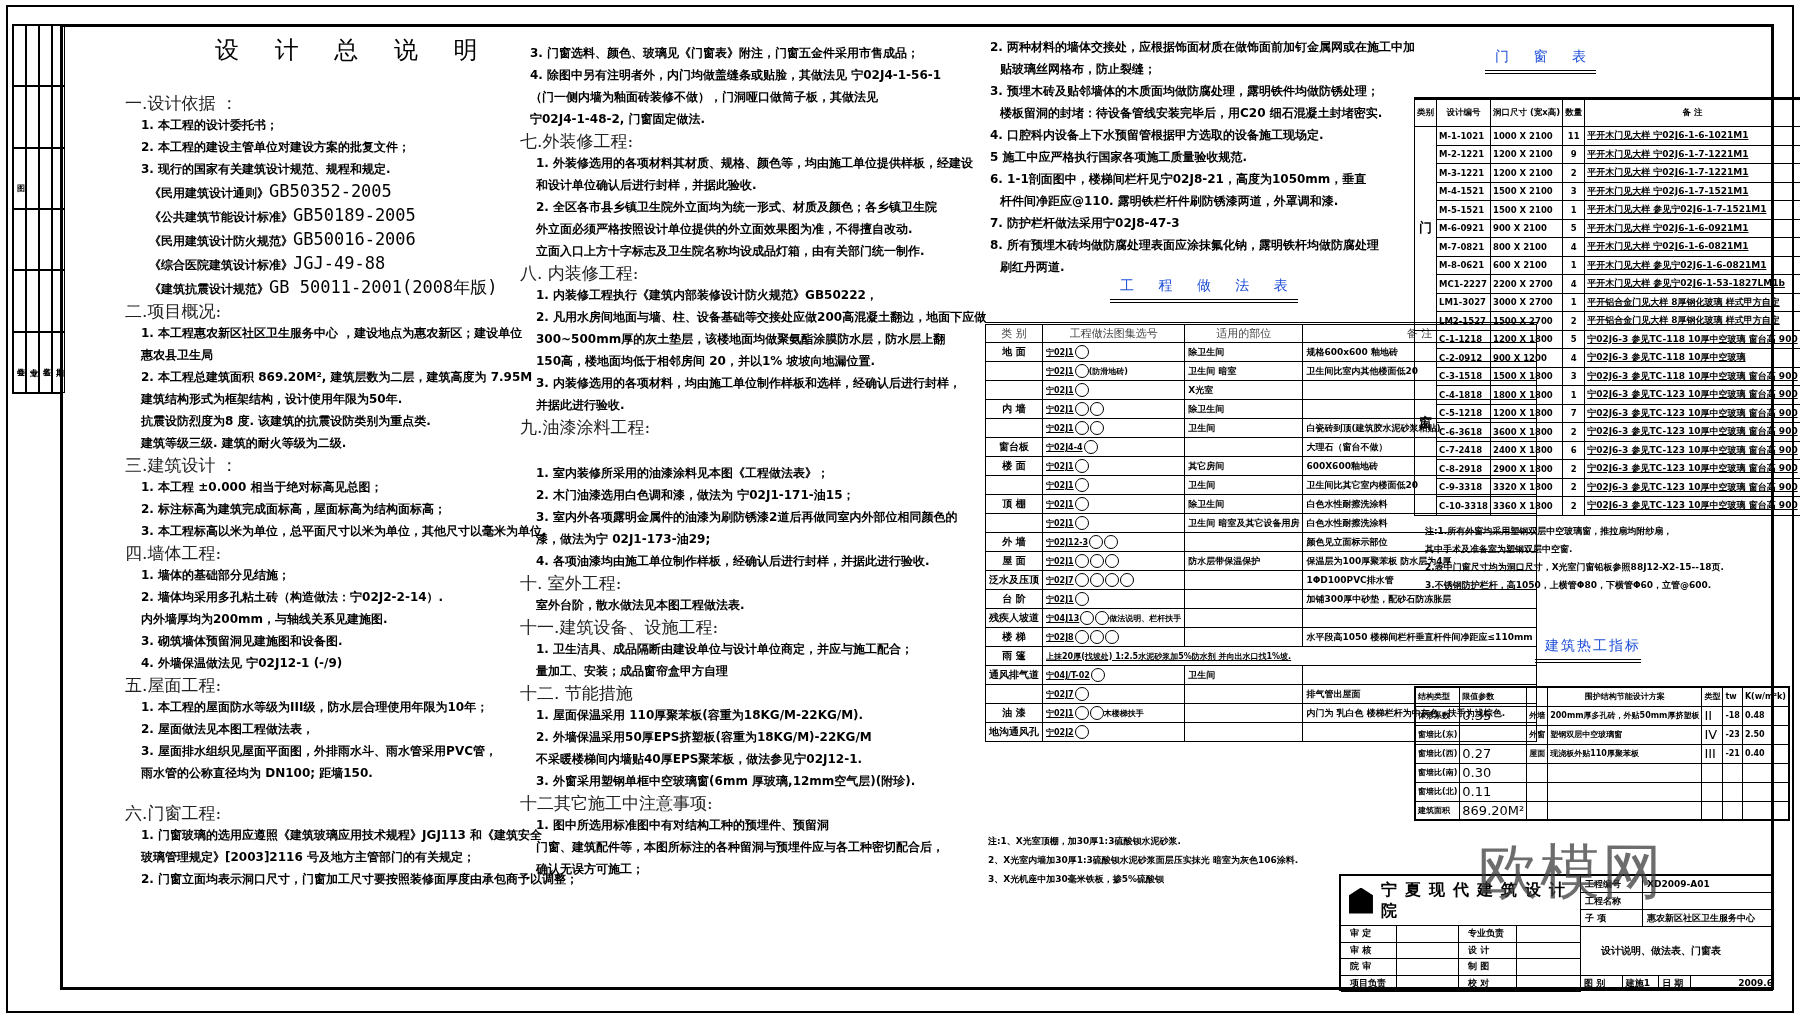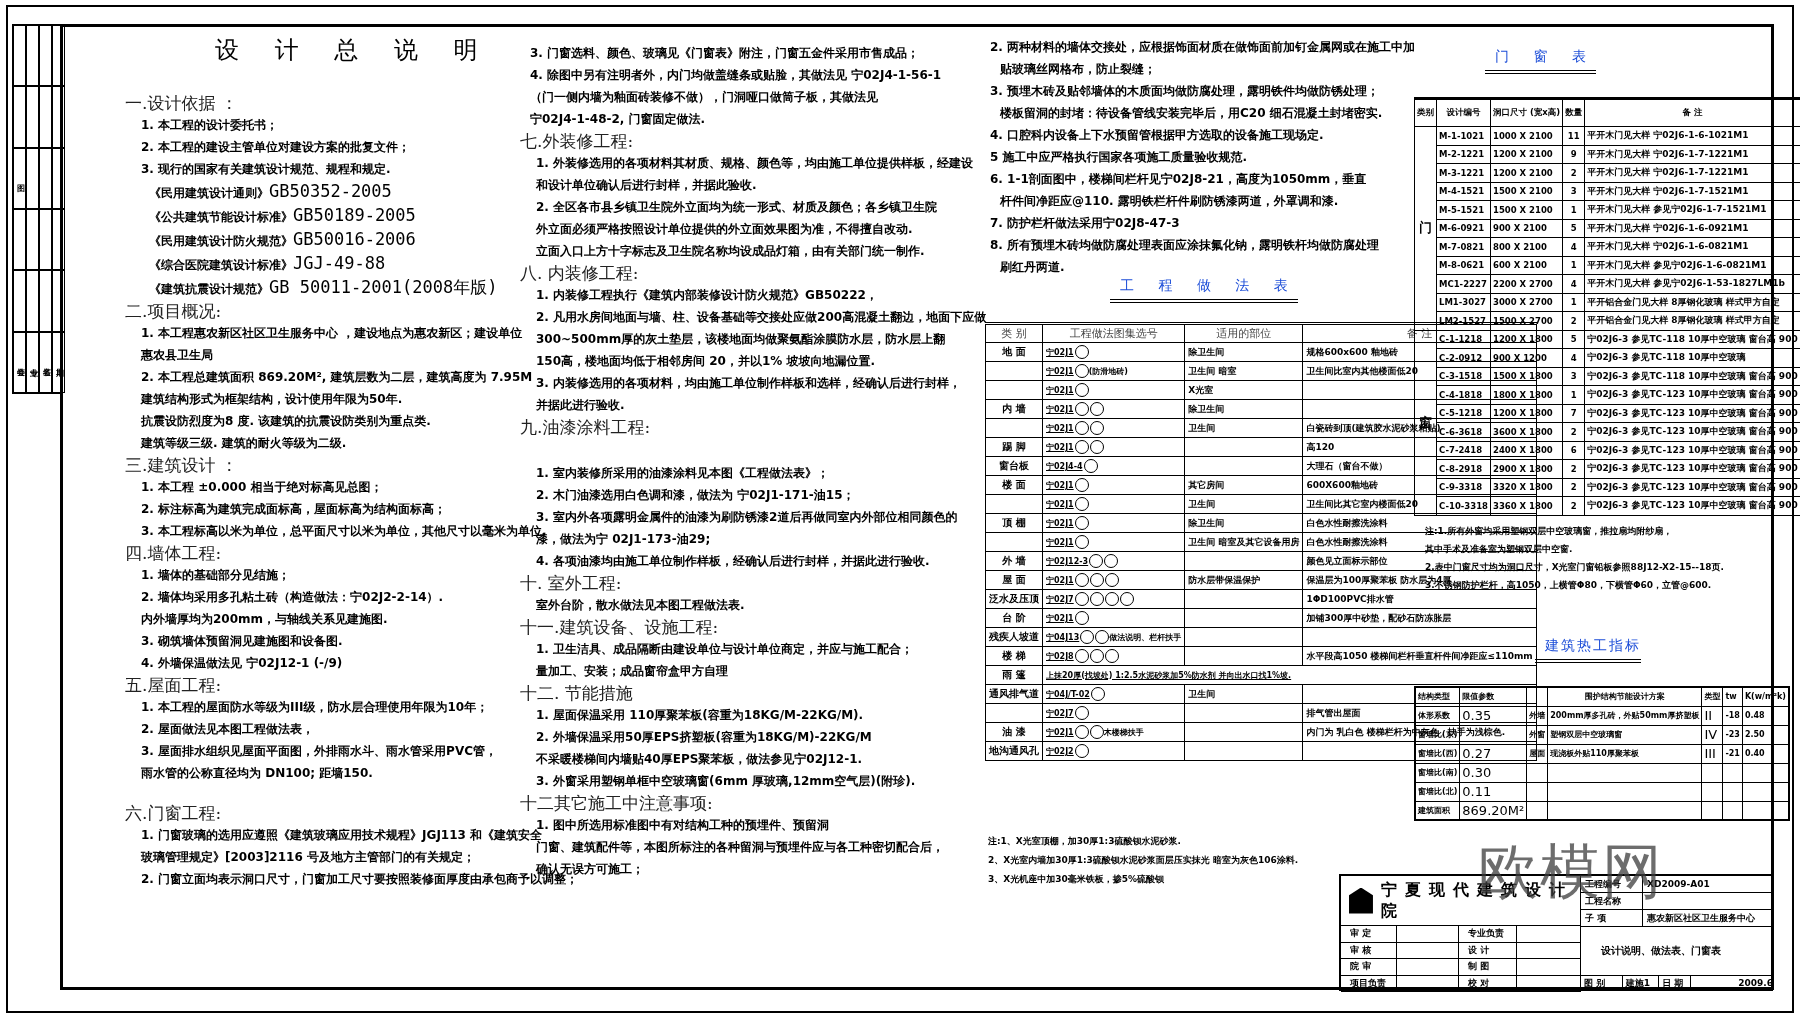--- a/index.html
+++ b/index.html
@@ -24,21 +24,21 @@
   .tbl-proj td, .tbl-proj th { border: 1.5px solid #000; font-size: 9px; font-weight: bold; height: 19px; padding: 0 3px; white-space: nowrap; overflow: hidden; }
   .tbl-proj th { font-weight: normal; font-family: "DejaVu Serif", serif; font-size: 11px; color: #444; border-top: 3px double #000; }
   .tbl-proj td.cat { text-align: center; font-size: 10px; width: 44px; }
   .ref { font-size: 8px; text-decoration: underline; }
   .circ { display: inline-block; width: 14px; height: 14px; border: 1.5px solid #000; border-radius: 50%; vertical-align: middle; margin-left: 1px; }
 
   .tbl-door { position: absolute; left: 1414px; top: 97px; width: 348px; padding-left: 48px; }
   .tbl-door td, .tbl-door th { border: 1.5px solid #000; font-size: 8.5px; font-weight: bold; height: 18.5px; padding: 0 2px; white-space: nowrap; overflow: hidden; }
   .tbl-door th { font-size: 8.5px; height: 28px; border-top: 3px solid #000; }
   .tbl-door td.cat { text-align: center; font-size: 13px; width: 20px; }
-  .tbl-door td.note { font-size: 9px; }
+  .tbl-door td.note { font-size: 9px; text-decoration: underline; }
 
   .tbl-thermal { position: absolute; left: 1414px; top: 686px; width: 346px; border: 2px solid #000; }
   .tbl-thermal td { border: 1.5px solid #000; font-size: 8px; font-weight: bold; height: 19px; padding: 0 2px; white-space: nowrap; }
   .tbl-thermal td.big { font-size: 13px; font-weight: normal; }
 
   .title-block { position: absolute; left: 1339px; top: 874px; width: 434px; height: 117px; border: 2px solid #000; }
   .tb-logo-row { position: absolute; left: 0; top: 0; width: 240px; height: 50px; border-bottom: 1.5px solid #000; border-right: 1.5px solid #000; display: flex; align-items: center; padding-left: 8px; }
   .tb-logo { width: 26px; height: 26px; background: #000; clip-path: polygon(50% 0, 100% 30%, 100% 100%, 0 100%, 0 30%); margin-right: 8px; }
   .tb-company { font-family: "DejaVu Serif", serif; font-size: 16px; letter-spacing: 8px; font-weight: bold; }
   .tb-right { position: absolute; left: 240px; top: 0; width: 192px; }
@@ -223,26 +223,20 @@
         <td class="cat">内 墙</td>
         <td><span class="ref">宁02J1</span><span class="circ"></span><span class="circ"></span></td>
         <td>除卫生间</td>
         <td></td>
       </tr>
       <tr>
         <td class="cat"></td>
         <td><span class="ref">宁02J1</span><span class="circ"></span><span class="circ"></span></td>
         <td>卫生间</td>
         <td>白瓷砖到顶(建筑胶水泥砂浆粘贴)</td>
-      </tr>
-      <tr>
-        <td class="cat">踢 脚</td>
-        <td><span class="ref">宁02J1</span><span class="circ"></span><span class="circ"></span></td>
-        <td></td>
-        <td>高120</td>
       </tr>
       <tr>
         <td class="cat">窗台板</td>
         <td><span class="ref">宁02J4-4</span><span class="circ"></span></td>
         <td></td>
         <td>大理石（窗台不做）</td>
       </tr>
       <tr>
         <td class="cat">楼 面</td>
         <td><span class="ref">宁02J1</span><span class="circ"></span></td>

